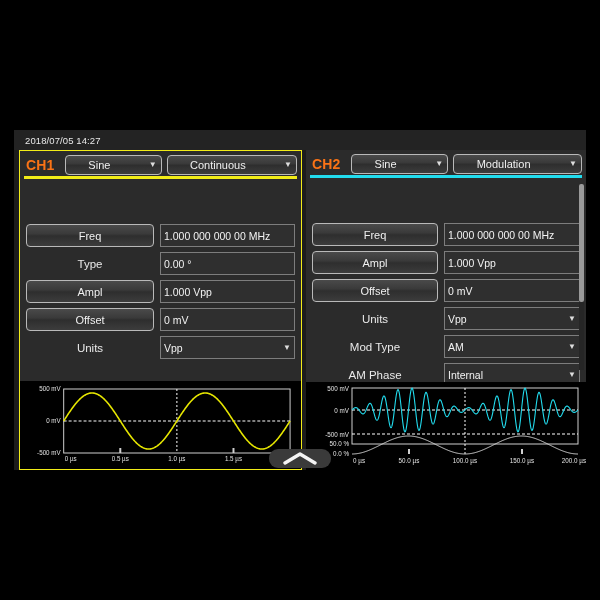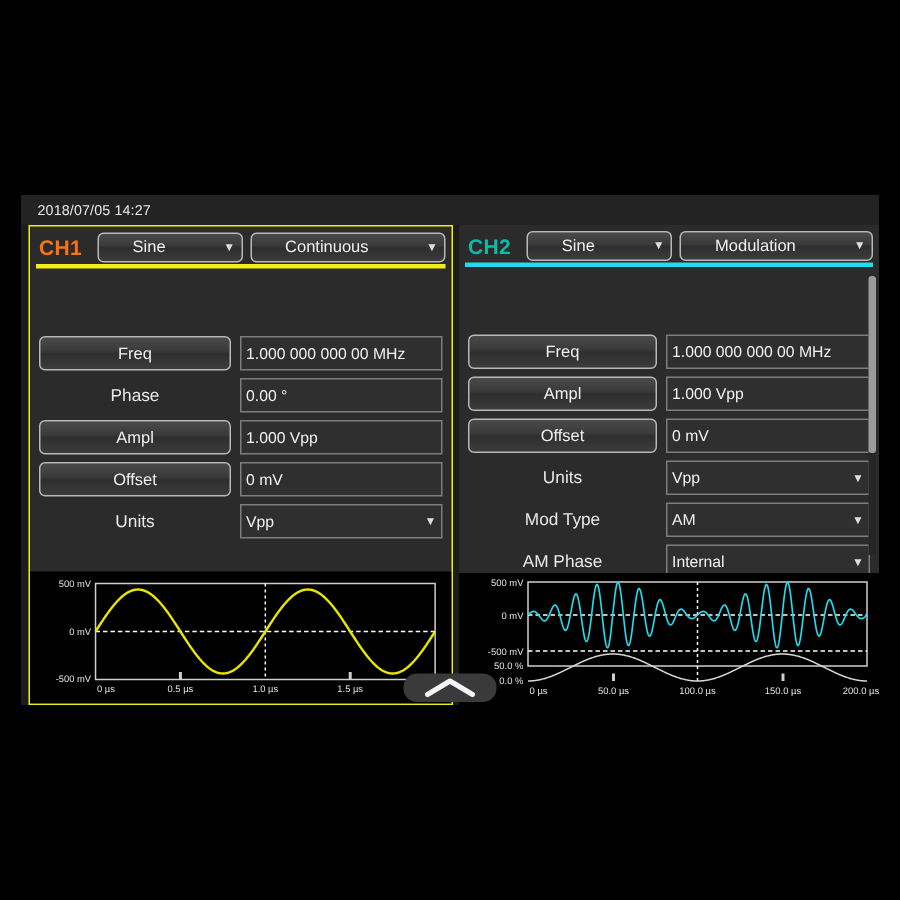--- a/index.html
+++ b/index.html
@@ -46,21 +46,21 @@
     display: flex; align-items: center;
     padding: 0 4px 0 6px;
     gap: 5px;
   }
   .chname {
     font-size: 14px; font-weight: bold;
     width: 34px; flex: 0 0 34px;
     letter-spacing: .2px;
   }
   #ch1-name { color: #f97316; }
-  #ch2-name { color: #14b8a6; }
+  #ch2-name { color: #f97316; }
 
   .underbar { position: absolute; left: 4px; right: 4px; bottom: 0; height: 3px; }
   #ch1-bar { background: #f2ec18; }
   #ch2-bar { background: #22dcee; }
 
   
   .btn3d {
     position: relative;
     background: linear-gradient(#4a4a4a 0%, #3a3a3a 42%, #2e2e2e 52%, #3c3c3c 100%);
     border: 1px solid #b9b9b9;
@@ -164,21 +164,21 @@
     </div>
 
     <div class="params" id="ch1-params">
         <div class="prow">
           <div class="btn3d plabel-btn">Freq</div>
           <div class="pval">
             <span class="vtext">1.000 000 000 00 MHz</span>
           </div>
         </div>
         <div class="prow">
-          <div class="plabel-txt">Phase</div>
+          <div class="plabel-txt">Type</div>
           <div class="pval">
             <span class="vtext">0.00 °</span>
           </div>
         </div>
         <div class="prow">
           <div class="btn3d plabel-btn">Ampl</div>
           <div class="pval">
             <span class="vtext">1.000 Vpp</span>
           </div>
         </div>

